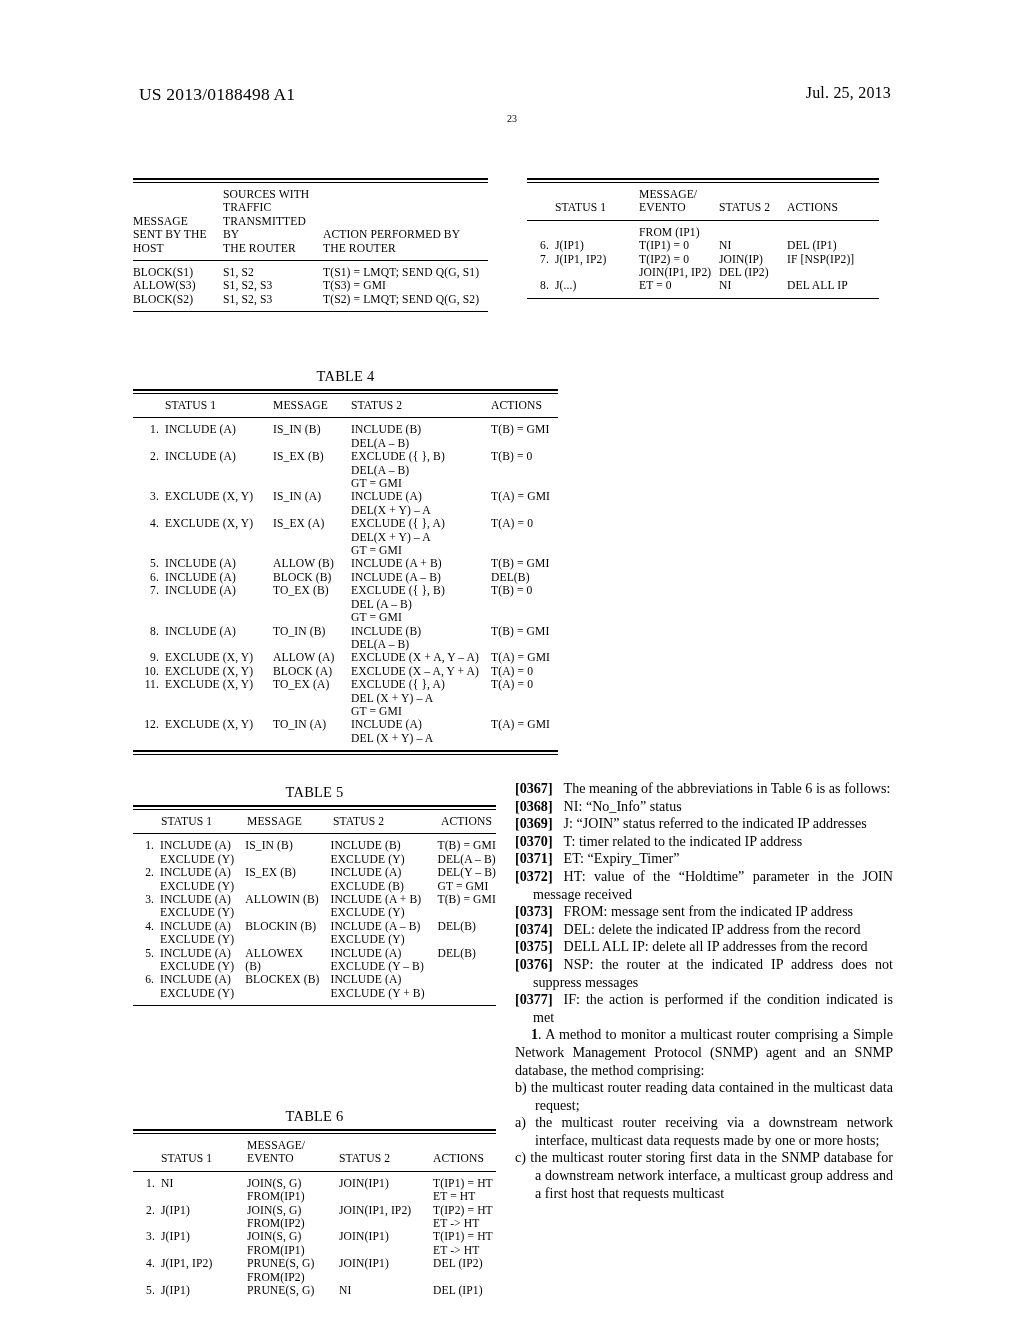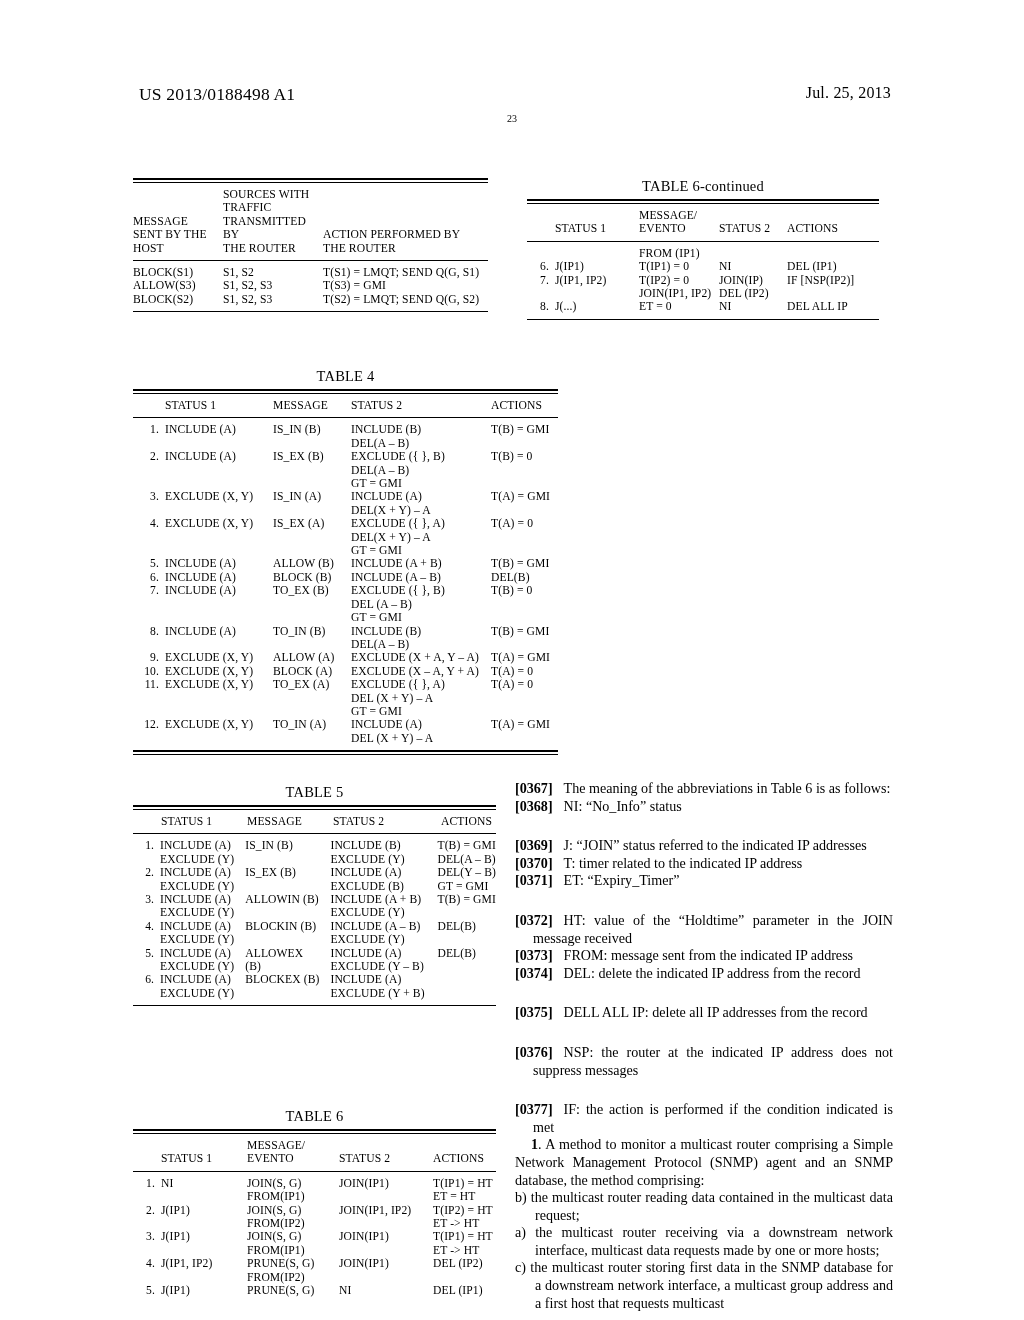--- a/index.html
+++ b/index.html
@@ -38,21 +38,21 @@
   .hdr td{font-size:11.4px;line-height:13.2px;}
   .numcol{width:22px;text-align:right;padding-right:6px !important;}
   .pad-top{padding-top:5px !important;}
   .pad-bot{padding-bottom:5px !important;}
 
   
   .textcol{position:absolute;left:515px;top:780px;width:378px;}
   .para{font-size:14.1px;line-height:17.6px;text-align:justify;margin:0 0 0 0;}
   .para .tag{font-weight:bold;letter-spacing:0;}
   .para .gap{display:inline-block;width:11px;}
-  .hang{padding-left:18px;text-indent:-18px;margin-top:22px;}
+  .hang{padding-left:18px;text-indent:-18px;}
   .hang2{padding-left:20px;text-indent:-20px;}
   .claimlead{text-indent:16px;text-align:justify;}
   .nojust{text-align:left;}
 </style>
 </head>
 <body>
 
 <div class="page">
 
   <div class="runhead">
@@ -109,21 +109,20 @@
         <td class="pad-bot">BLOCK(S2)</td>
         <td class="pad-bot">S1, S2, S3</td>
         <td class="pad-bot">T(S2) = LMQT; SEND Q(G, S2)</td>
       </tr>
     </tbody>
       </table>
     <div class="rule-thin"></div>
   </div>
 
   <div class="tblblock" style="left:527px;top:178px;width:352px;">
-    <div class="tbl-caption">TABLE 6-continued</div>
     <div class="rule-dbl"></div>
     <table class="pt">
       <tbody>
           <tr class="hdr">
         <td class="numcol pad-top"></td>
         <td style="width:84px;" class="pad-top"></td>
         <td style="width:80px;" class="pad-top">MESSAGE/</td>
         <td style="width:68px;" class="pad-top"></td>
         <td class="pad-top"></td>
       </tr>

